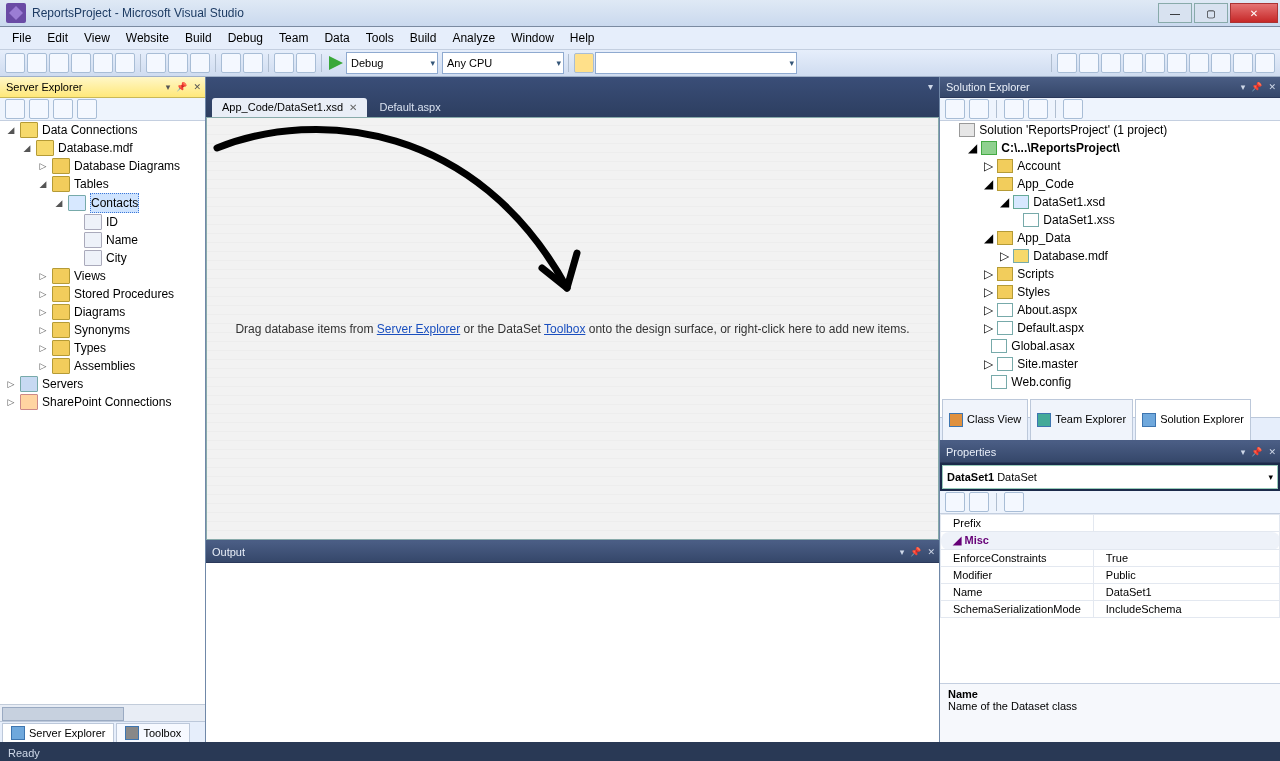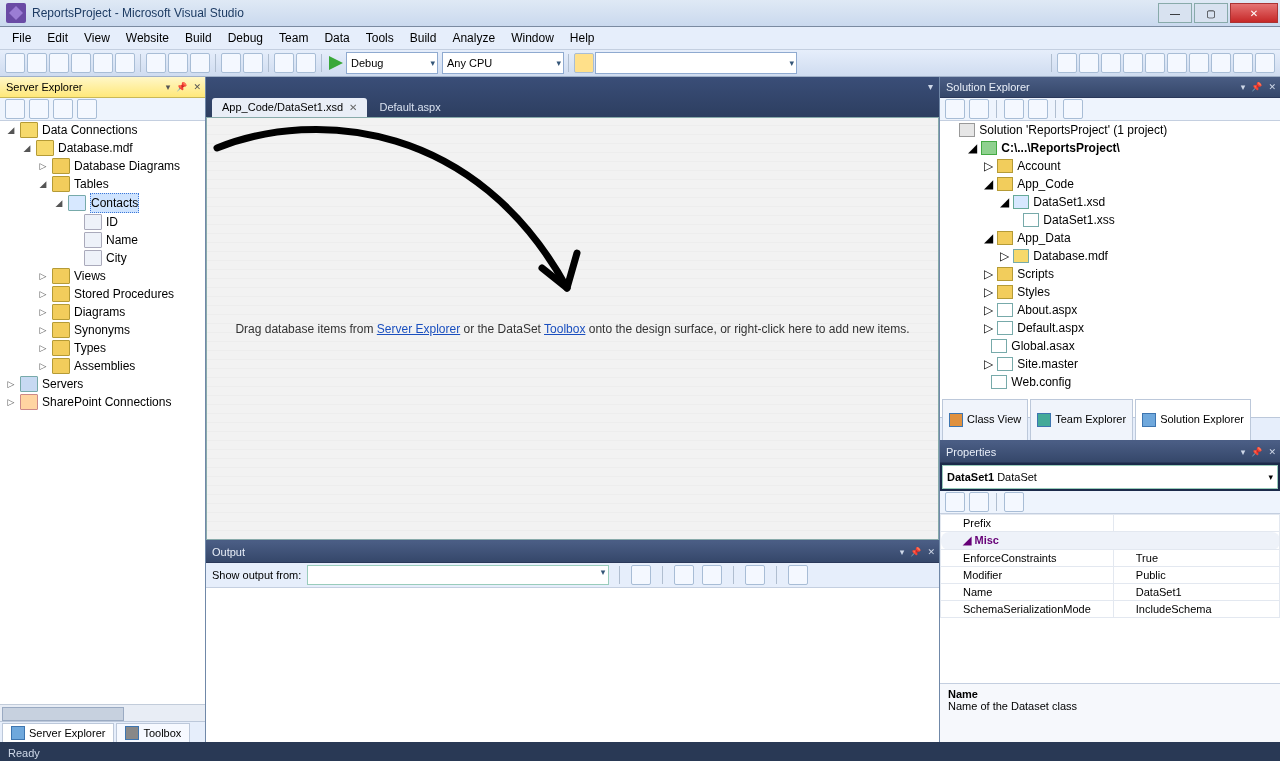--- a/index.html
+++ b/index.html
@@ -111,21 +111,21 @@
   .rtab { padding:13px 6px; font-size:11px; border:1px solid #bcc8da; border-bottom:none; background:#f0f4fb; margin-left:2px; display:flex; align-items:flex-start; gap:4px; }
   .rtab.active { background:#fff; }
   .rtab .icon { width:12px; height:12px; background:#6fa8dc; border:1px solid #3d75b0; }
   
   .props { display:flex; flex-direction:column; height:300px; border-top:2px solid #4a5d84; }
   .props-obj { height:20px; background:#fff; border:1px solid #9cb; margin:2px; font-size:11px; padding:1px 4px; display:flex; align-items:center; position:relative; }
   .props-obj:after { content:"▾"; position:absolute; right:4px; font-size:9px; }
   .props-tb { height:22px; background:#eef4fd; display:flex; align-items:center; padding:0 4px; gap:2px; border-bottom:1px solid #c4cfe0; }
   .props-grid { flex:1; overflow:auto; background:#fff; font-size:11px; }
   .props-grid table { width:100%; border-collapse:collapse; }
-  .props-grid td { border:1px solid #e3e8f0; padding:2px 22px; }
+  .props-grid td { border:1px solid #e3e8f0; padding:2px 12px; }
   .props-grid td.name { width:45%; background:#fff; }
   .props-grid tr.cat td { background:#eef2f9; color:#607; font-weight:bold;border-radius:8px; }
   .props-desc { height:50px; border-top:1px solid #c4cfe0; padding:4px 8px; font-size:11px; background:#f6f8fc; }
   .props-desc .t { font-weight:bold; }
 </style>
 </head>
 <body>
 
 <div class="titlebar">
   <div class="vs-logo"></div>
@@ -376,33 +376,20 @@
 
     <div class="output-wrap">
       <div class="panel-header dark">
         <span>Output</span>
         <div class="panel-ctrl">
           <span>▾</span>
           <span>📌</span>
           <span>✕</span>
         </div>
       </div>
-      <div class="output-toolbar">
-        <span>Show output from:</span>
-        <div class="out-combo"></div>
-        <div class="tb-sep"></div>
-        <div class="tb-btn"></div>
-        <div class="tb-sep"></div>
-        <div class="tb-btn"></div>
-        <div class="tb-btn"></div>
-        <div class="tb-sep"></div>
-        <div class="tb-btn"></div>
-        <div class="tb-sep"></div>
-        <div class="tb-btn"></div>
-      </div>
       <div class="output-body"></div>
     </div>
   </div>
 
   <div class="right-col">
 
     <div class="panel-header dark">
       <span>Solution Explorer</span>
       <div class="panel-ctrl">
         <span>▾</span>

